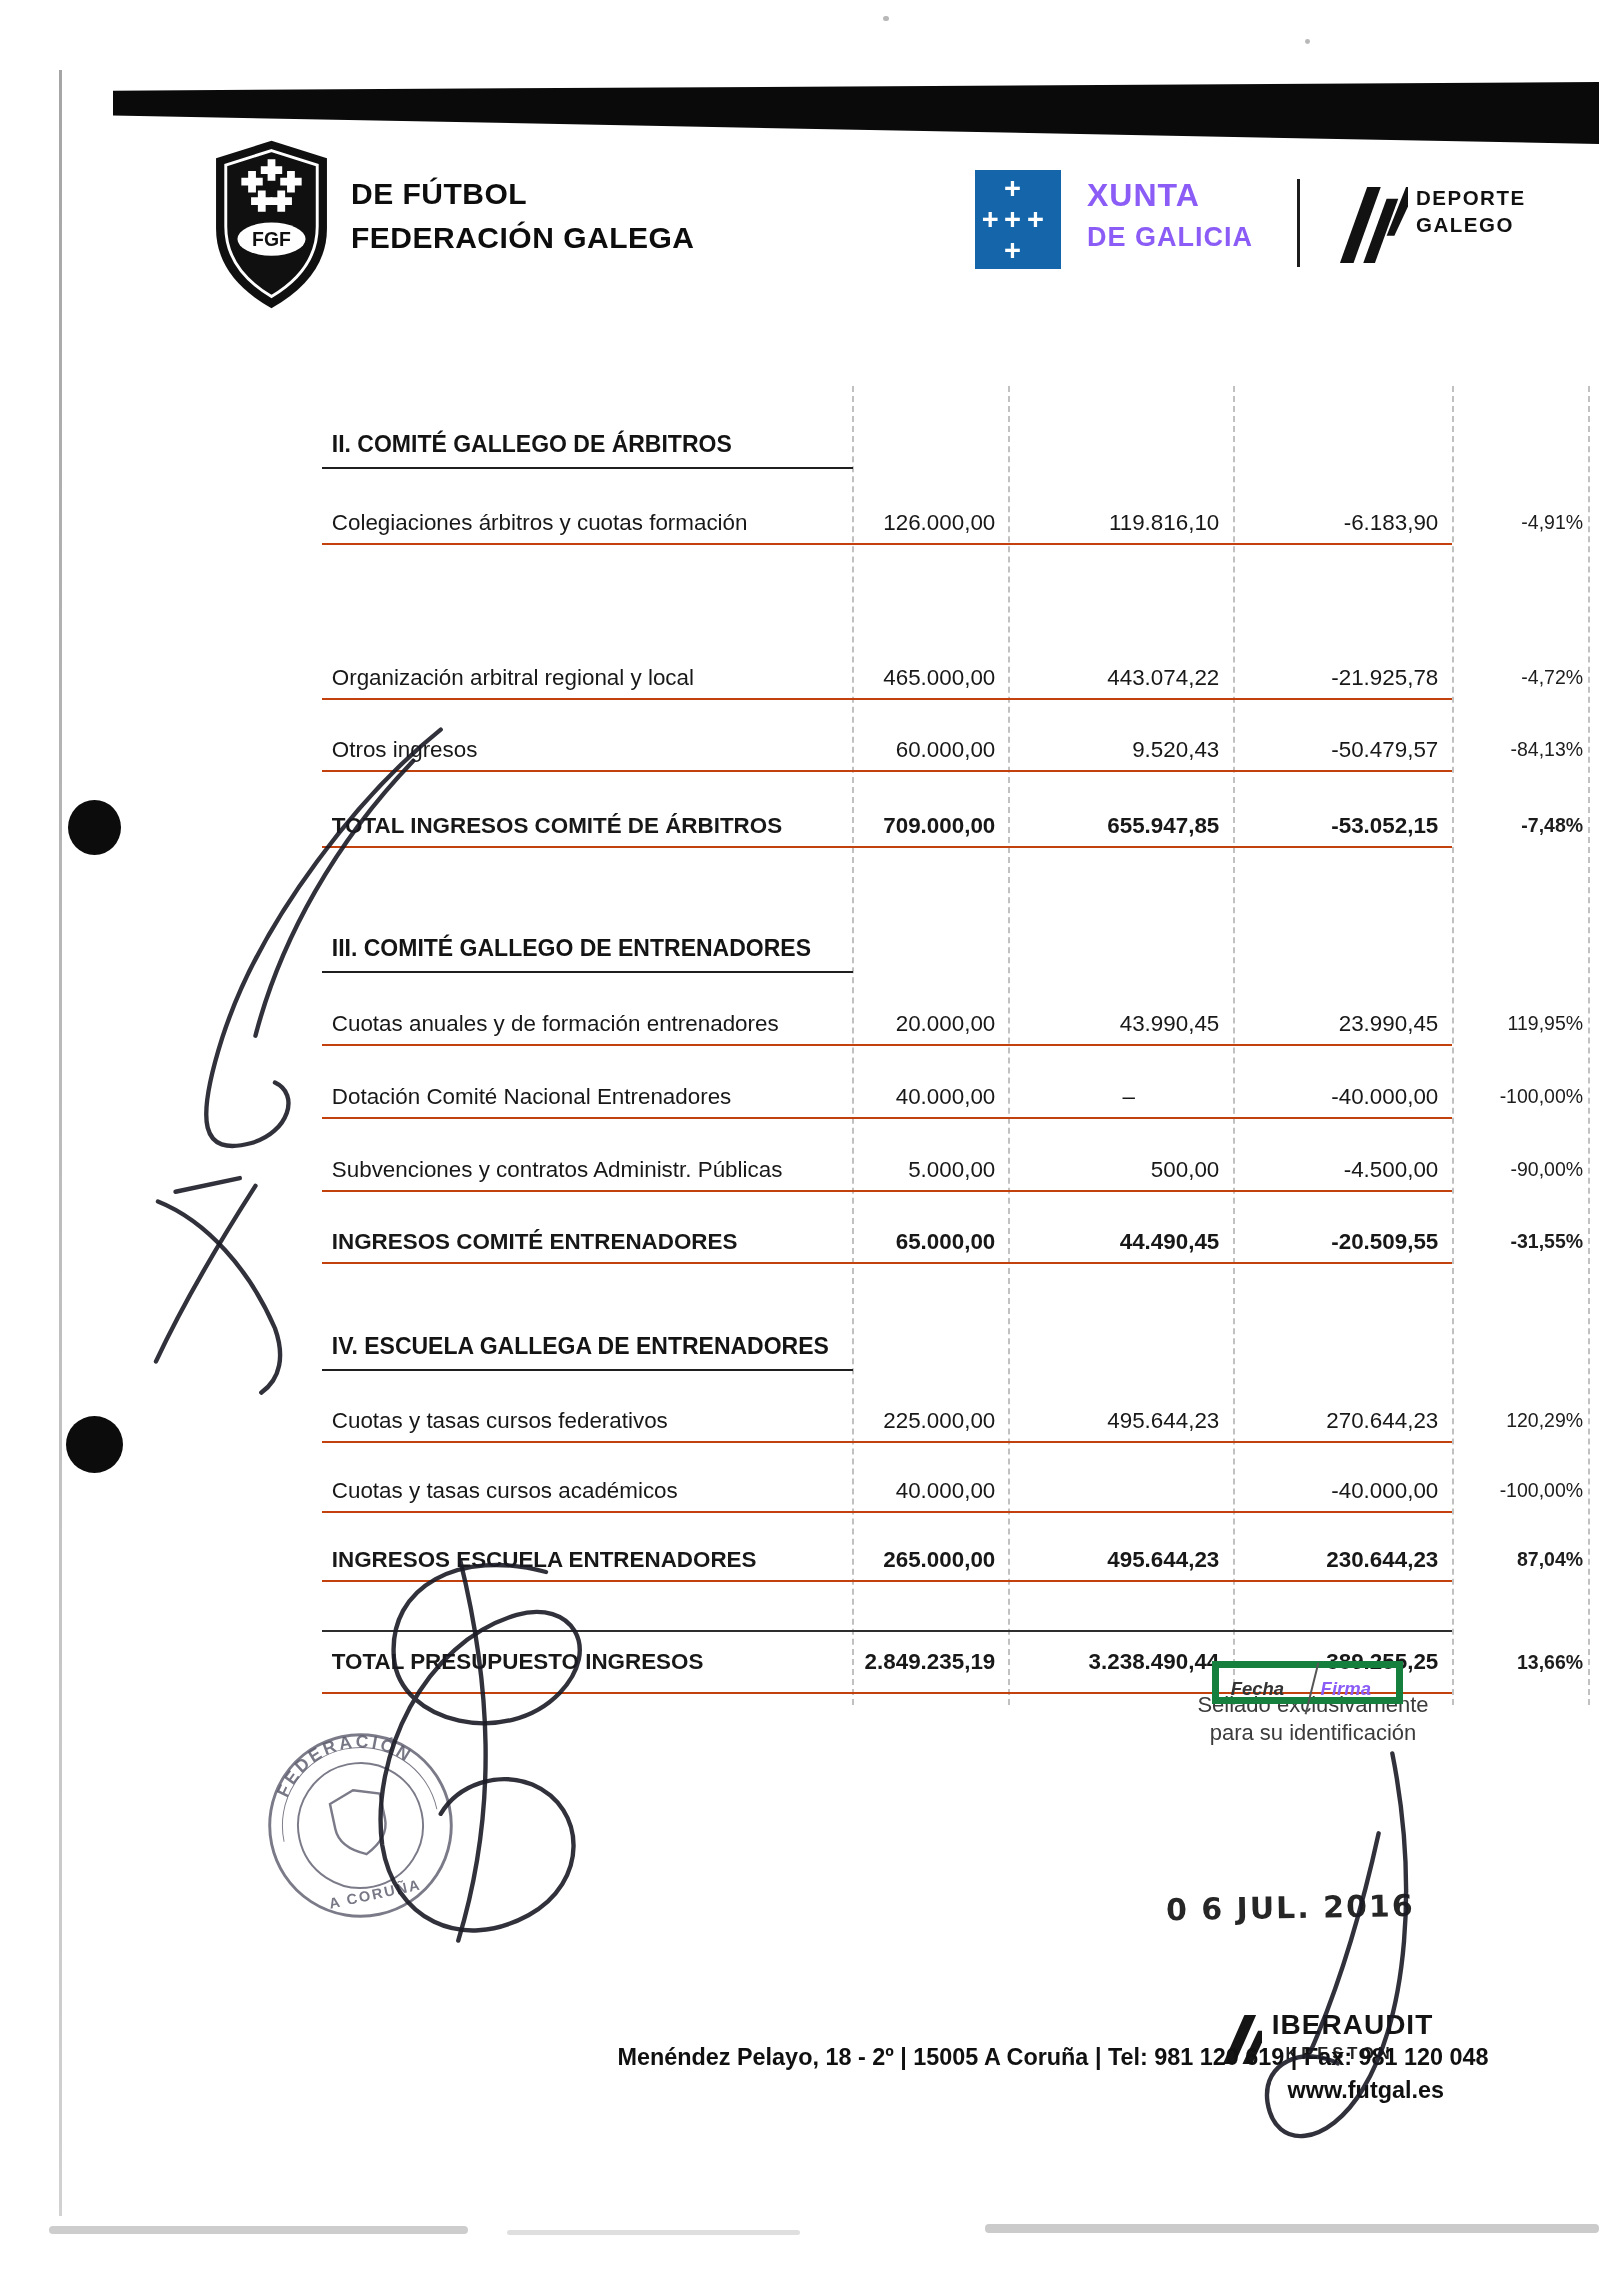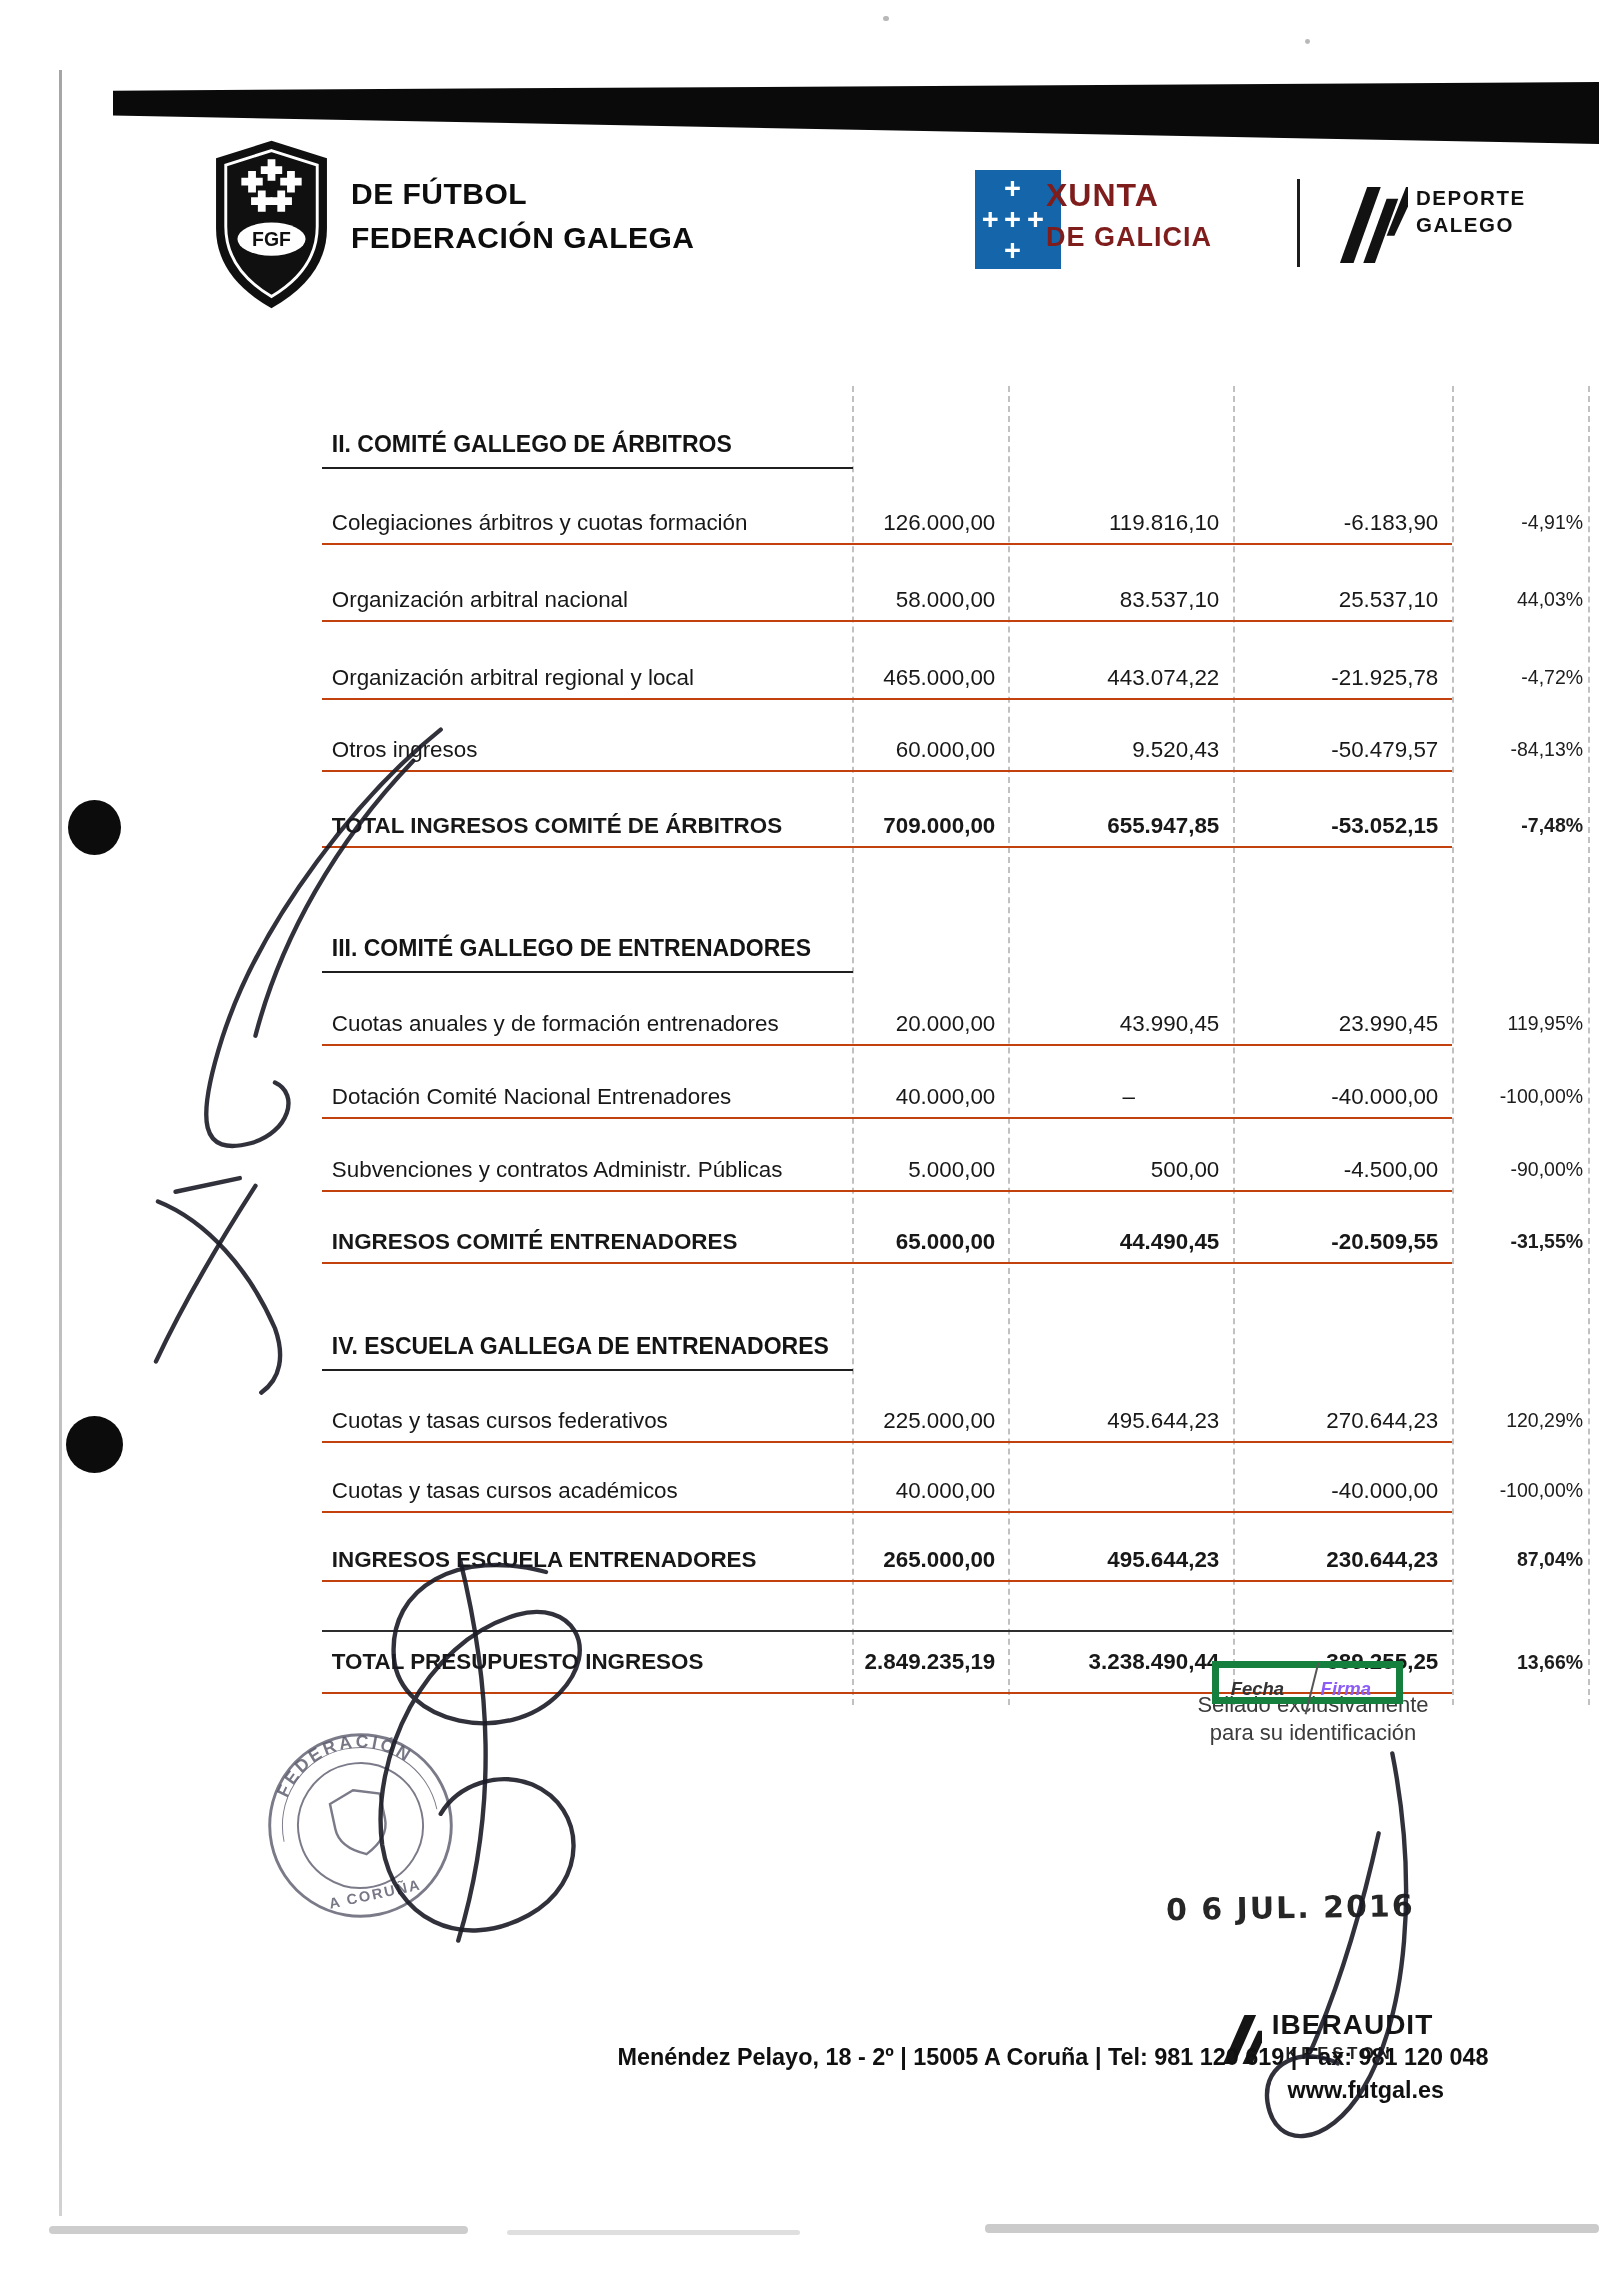--- a/index.html
+++ b/index.html
@@ -25,21 +25,21 @@
   .speck { position:absolute; background:#9a9a9a; border-radius:50%; opacity:.7; }
 
   
   .topbar { position:absolute; left:113px; top:82px; width:1486px; height:62px;
     background:#0a0a0a; clip-path:polygon(0 14%, 100% 0%, 100% 100%, 0 54%); }
   .fgf-shield { position:absolute; left:208px; top:135px; }
   .fgf-text { position:absolute; left:351px; top:172px; font-weight:bold; font-size:30px;
     color:#0d0d0d; line-height:44px; letter-spacing:0.5px; }
   .xunta-logo { position:absolute; left:975px; top:170px; width:86px; height:99px; background:#1465a9; }
   .xplus { position:absolute; color:#fff; font-weight:bold; font-size:29px; line-height:1; }
-  .xunta-text { position:absolute; left:1046px; top:177px; color:#7f1d1d; }
+  .xunta-text { position:absolute; left:1087px; top:177px; color:#8b5cf6; }
   .xunta-text .l1 { font-weight:bold; font-size:32px; letter-spacing:1px; }
   .xunta-text .l2 { font-weight:bold; font-size:27px; letter-spacing:1px; margin-top:7.8px; }
   .hdr-divider { position:absolute; left:1297px; top:179px; width:2.9px; height:88px; background:#1c1c1c; }
   .deporte-logo { position:absolute; left:1338px; top:185px; }
   .deporte-text { position:absolute; left:1416px; top:184px; font-weight:bold; font-size:20.5px;
     line-height:27px; letter-spacing:1.5px; color:#111; }
 
   
   #table-area { position:absolute; left:0; top:0; width:1599px; height:1755px; }
   .vdash { position:absolute; top:386px; height:1319px; width:0;
@@ -160,29 +160,20 @@
     </div>
     <div class="trow" style="top: 483px;">
       <div class="bordered">
         <div class="cell label">Colegiaciones árbitros y cuotas formación</div>
         <div class="cell num c1">126.000,00</div>
         <div class="cell num c2">119.816,10</div>
         <div class="cell num c3">-6.183,90</div>
       </div>
       <div class="pct">-4,91%</div>
     </div>
-    <div class="trow" style="top: 560px;">
-      <div class="bordered">
-        <div class="cell label">Organización arbitral nacional</div>
-        <div class="cell num c1">58.000,00</div>
-        <div class="cell num c2">83.537,10</div>
-        <div class="cell num c3">25.537,10</div>
-      </div>
-      <div class="pct">44,03%</div>
-    </div>
     <div class="trow" style="top: 638px;">
       <div class="bordered">
         <div class="cell label">Organización arbitral regional y local</div>
         <div class="cell num c1">465.000,00</div>
         <div class="cell num c2">443.074,22</div>
         <div class="cell num c3">-21.925,78</div>
       </div>
       <div class="pct">-4,72%</div>
     </div>
     <div class="trow" style="top: 710px;">

